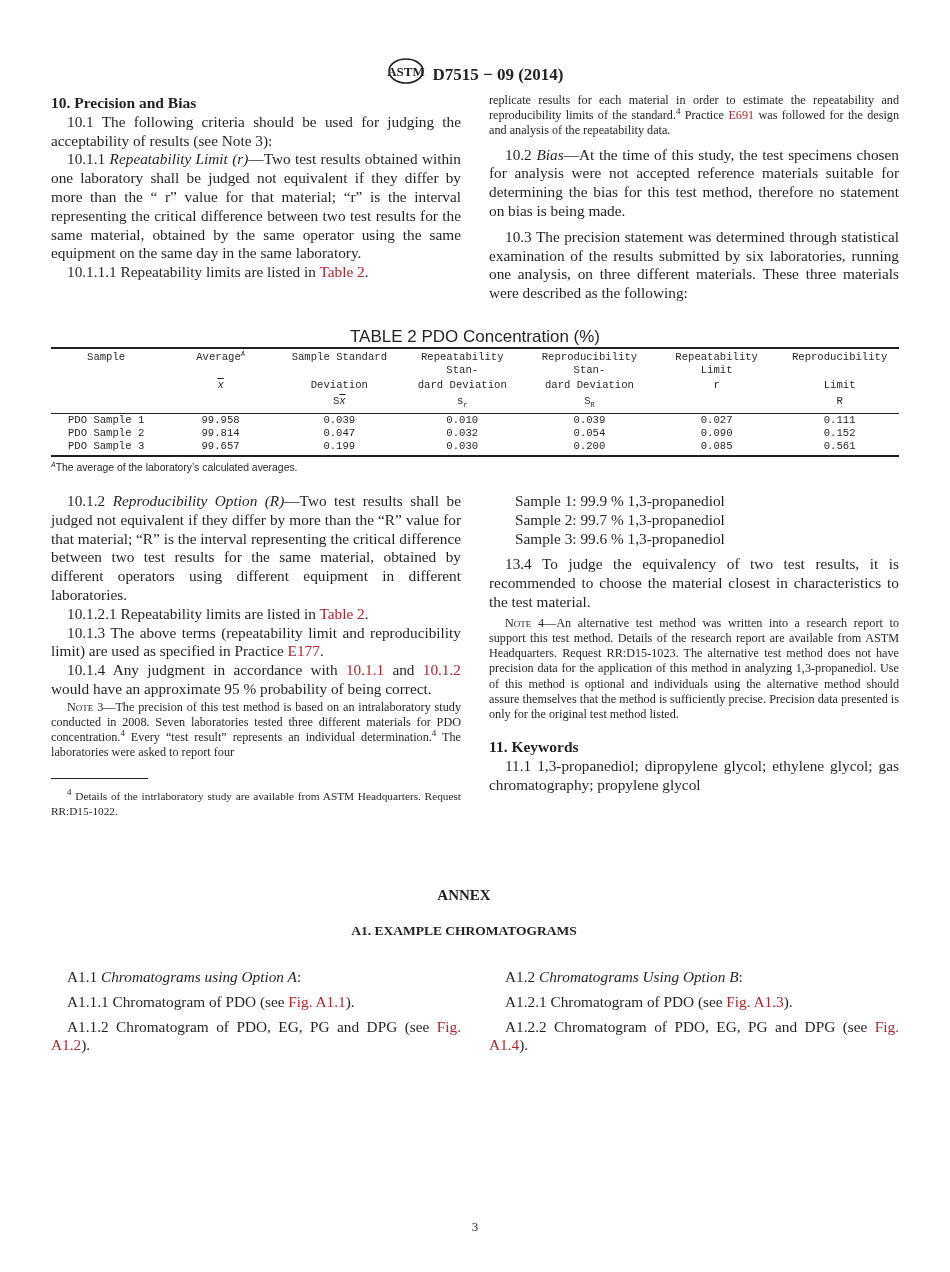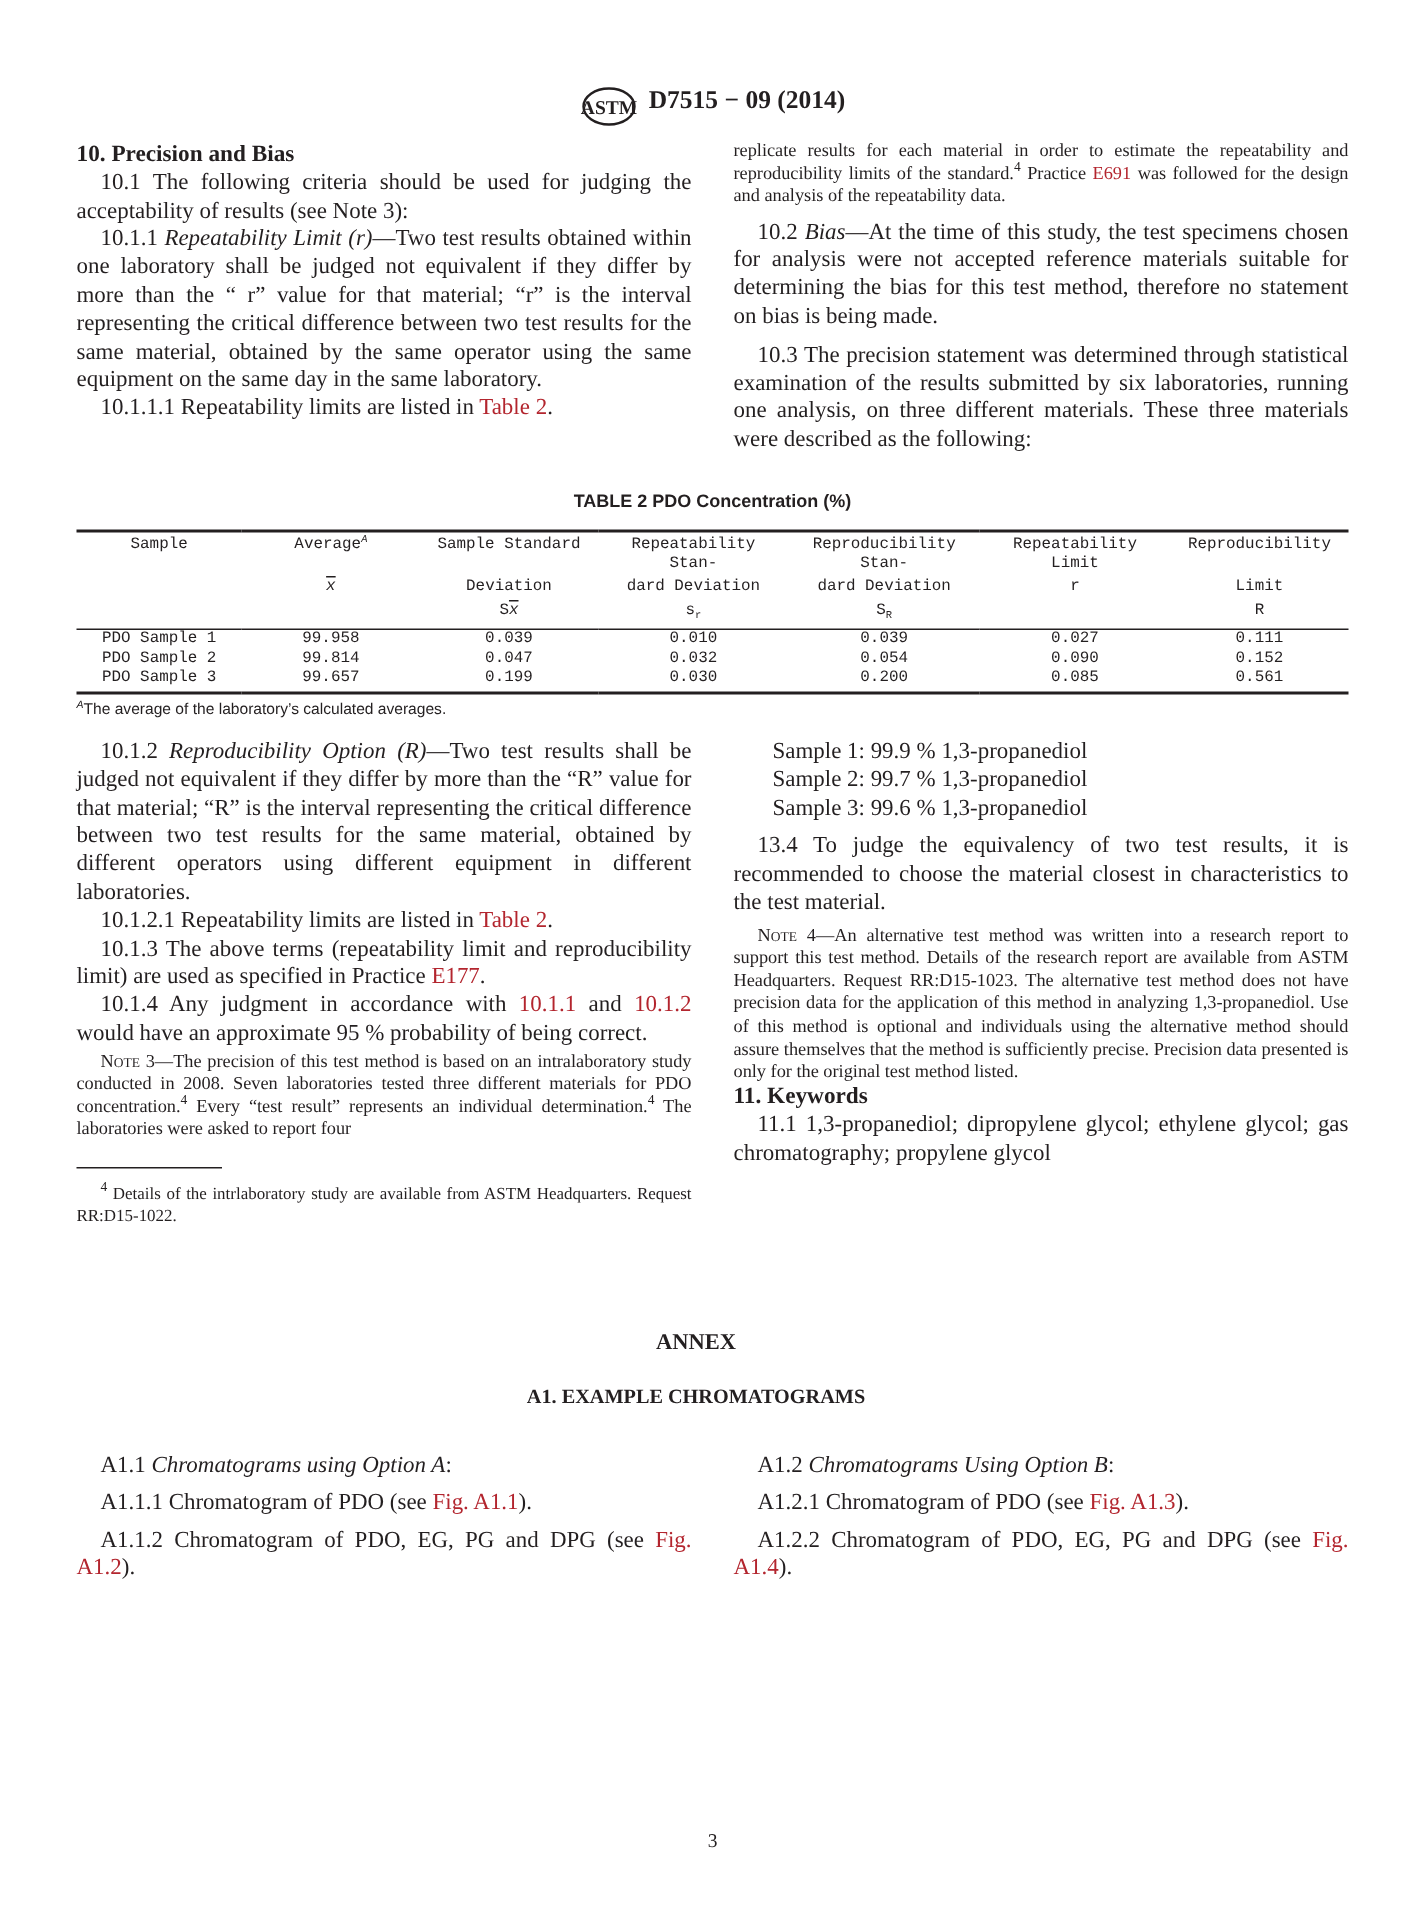--- a/index.html
+++ b/index.html
@@ -3,21 +3,21 @@
 <meta charset="utf-8">
 <style>
   html, body { margin: 0; padding: 0; background: #ffffff; }
   body {
     width: 950px; height: 1272px; position: relative; overflow: hidden;
     font-family: "Liberation Serif", "DejaVu Serif", serif;
     color: #231f20;
   }
   .hdr {
     position: absolute; top: 57px; left: 0; width: 950px;
-    display: flex; justify-content: center; align-items: flex-start; gap: 6px;
+    display: flex; justify-content: center; align-items: flex-end; gap: 6px;
   }
   .hdr .logo { width: 40px; height: 28px; }
   .hdr .code {
     font-family: Liberation Serif, serif;
     font-weight: bold; font-size: 17px; color: #231f20;
   }
   .col { position: absolute; font-size: 15.3px; line-height: 18.8px; text-align: justify; }
   .col p { margin: 0; }
   .indent { text-indent: 16px; }
   .h2 { font-weight: bold; font-size: 15.5px; margin: 0 0 2px 0; }
@@ -25,21 +25,21 @@
   i { font-style: italic; }
   sup { font-size: 9px; line-height: 0; vertical-align: 5px; }
   .small { font-size: 12.2px; line-height: 15.2px; }
   .sc { font-variant: small-caps; }
   .gap6 { margin-top: 7px !important; }
 
   
   .tbl-wrap { position: absolute; left: 51px; top: 327px; width: 848px; }
   .tbl-title {
     text-align: center; font-family: "Liberation Sans", "DejaVu Sans", sans-serif;
-    font-weight: bold; font-size: 12px; margin-bottom: 12px;
+    font-weight: normal; font-size: 17px; margin-bottom: 0;
   }
   table {
     width: 100%; border-collapse: collapse;
     font-family: Liberation Mono, monospace;
     font-size: 10.6px; line-height: 13.2px; color: #231f20;
   }
   thead tr:first-child th { border-top: 2px solid #231f20; }
   thead th { font-weight: normal; text-align: center; vertical-align: top; padding: 2px 4px 0 4px; }
   thead tr:last-child th { border-bottom: 1px solid #231f20; padding-bottom: 1px; }
   tbody td { text-align: center; padding: 0 4px; }
@@ -156,21 +156,21 @@
 <div class="col small" style="left:51px; top:789px; width:410px; font-size:11.3px; line-height:14.5px;">
   <p class="indent"><sup>4</sup><span> Details of the intrlaboratory study are available from ASTM Headquarters. Request RR:D15-1022.</span></p>
 </div>
 
 <div class="col" style="left:489px; top:492px; width:410px;">
   <p style="padding-left:26px">Sample 1: 99.9 % 1,3-propanediol</p>
   <p style="padding-left:26px">Sample 2: 99.7 % 1,3-propanediol</p>
   <p style="padding-left:26px">Sample 3: 99.6 % 1,3-propanediol</p>
   <p class="indent gap6">13.4 To judge the equivalency of two test results, it is recommended to choose the material closest in characteristics to the test material.</p>
   <p class="indent small" style="margin-top:4px"><span class="sc">Note</span><span> 4—An alternative test method was written into a research report to support this test method. Details of the research report are available from ASTM Headquarters. Request RR:D15-1023. The alternative test method does not have precision data for the application of this method in analyzing 1,3-propanediol. Use of this method is optional and individuals using the alternative method should assure themselves that the method is sufficiently precise. Precision data presented is only for the original test method listed.</span></p>
-  <p class="h2" style="margin-top:0">11. Keywords</p>
+  <p class="h2" style="margin-top:16px">11. Keywords</p>
   <p class="indent">11.1  1,3-propanediol; dipropylene glycol; ethylene glycol; gas chromatography; propylene glycol</p>
 </div>
 
 <div class="center-h" style="top:887px;">ANNEX</div>
 <div class="center-h" style="top:923px; font-size:13.5px;">A1. EXAMPLE CHROMATOGRAMS</div>
 
 <div class="col annex-col" style="left:51px; top:968px; width:410px;">
   <p class="indent"><span>A1.1 </span><i>Chromatograms using Option A</i><span>:</span></p>
   <p class="indent"><span>A1.1.1  Chromatogram of PDO (see </span><span class="link">Fig. A1.1</span><span>).</span></p>
   <p class="indent"><span>A1.1.2  Chromatogram of PDO, EG, PG and DPG (see </span><span class="link">Fig. A1.2</span><span>).</span></p>

